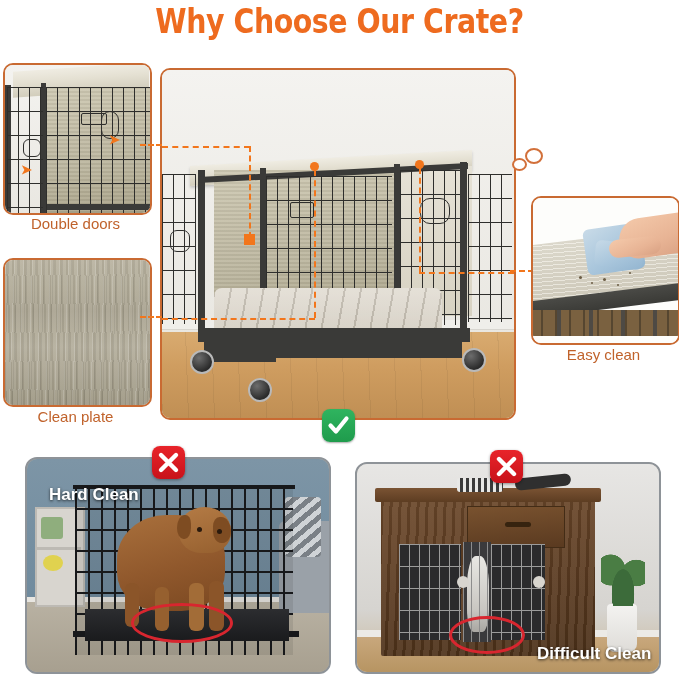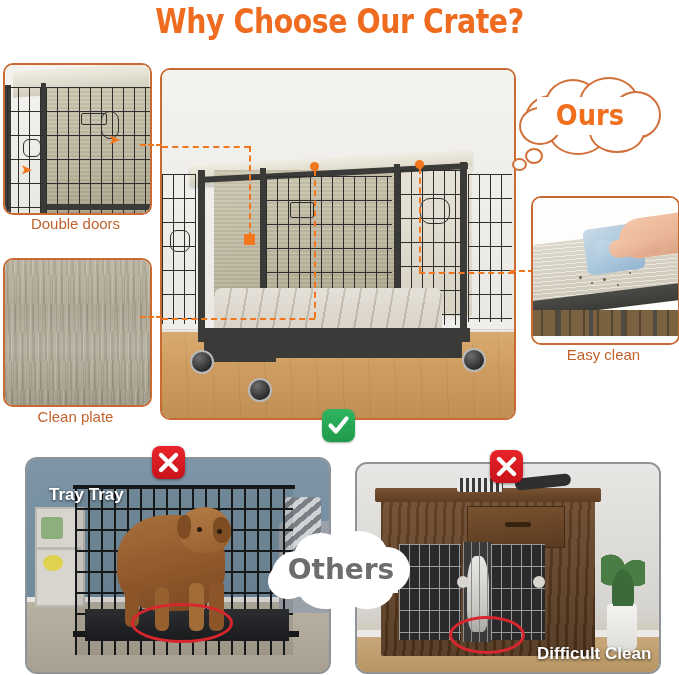--- a/index.html
+++ b/index.html
@@ -265,31 +265,20 @@
 
       <div class="cloth" style="left:52px;top:28px;width:58px;height:46px;transform:rotate(-8deg);"></div>
       <div class="cloth" style="left:62px;top:44px;width:48px;height:26px;transform:rotate(6deg);opacity:.85;"></div>
 
       <div class="hand" style="left:86px;top:18px;width:72px;height:40px;transform:rotate(-8deg);"></div>
       <div class="hand" style="left:76px;top:40px;width:52px;height:18px;border-radius:12px;transform:rotate(-6deg);"></div>
     </div>
   </div>
   <div class="cap" style="left:531px;top:346px;width:145px;">Easy clean</div>
 
-  <div id="ours-cloud">
-    <div class="cloudshape" style="left:6px;top:18px;width:48px;height:42px;"></div>
-    <div class="cloudshape" style="left:26px;top:2px;width:52px;height:46px;"></div>
-    <div class="cloudshape" style="left:60px;top:0px;width:56px;height:48px;"></div>
-    <div class="cloudshape" style="left:92px;top:14px;width:46px;height:44px;"></div>
-    <div class="cloudshape" style="left:30px;top:34px;width:54px;height:40px;"></div>
-    <div class="cloudshape" style="left:70px;top:34px;width:52px;height:38px;"></div>
-    <div class="cloudshape" style="left:0px;top:30px;width:38px;height:34px;"></div>
-    <div style="position:absolute;left:18px;top:20px;width:108px;height:38px;background:#fff;"></div>
-    <div id="ours-text">Ours</div>
-  </div>
   <div class="minibub" style="left:525px;top:148px;width:14px;height:12px;"></div>
   <div class="minibub" style="left:512px;top:158px;width:11px;height:9px;"></div>
 
   <div id="check-badge">
     <svg width="23" height="23" viewBox="0 0 23 23">
       <path d="M3.5 11.5 L9 17.5 L19.5 4.5" stroke="#ffffff" stroke-width="4.2" fill="none" stroke-linecap="round" stroke-linejoin="round"></path>
     </svg>
   </div>
 
   <div class="panel grey" id="panel-hardtray">
@@ -324,21 +313,21 @@
       <div class="dogbody" style="left:150px;top:56px;width:14px;height:24px;border-radius:60% 40% 50% 50%;background:#7e4c22;"></div>
       <div style="position:absolute;left:170px;top:68px;width:5px;height:5px;border-radius:50%;background:#2a1a0d;"></div>
       <div style="position:absolute;left:190px;top:70px;width:5px;height:5px;border-radius:50%;background:#2a1a0d;"></div>
       <div class="dogbody" style="left:98px;top:124px;width:14px;height:44px;border-radius:6px;background:#8b5529;"></div>
       <div class="dogbody" style="left:128px;top:128px;width:14px;height:44px;border-radius:6px;background:#96602f;"></div>
       <div class="dogbody" style="left:162px;top:124px;width:15px;height:48px;border-radius:6px;background:#a26c37;"></div>
       <div class="dogbody" style="left:182px;top:122px;width:15px;height:50px;border-radius:6px;background:#8b5529;"></div>
 
       <div class="redellipse" style="left:104px;top:144px;width:96px;height:34px;"></div>
 
-      <div class="ovl-label" style="left:22px;top:26px;">Tray Tray</div>
+      <div class="ovl-label" style="left:22px;top:26px;">Hard Clean</div>
     </div>
   </div>
   <div class="badge-x" style="left:152px;top:446px;">
     <svg width="23" height="23" viewBox="0 0 23 23">
       <path d="M4 4 L19 19 M19 4 L4 19" stroke="#ffffff" stroke-width="4.4" stroke-linecap="round"></path>
     </svg>
   </div>
 
   <div class="panel grey" id="panel-difficult">
     <div class="scene">
@@ -385,25 +374,14 @@
 
       <div class="ovl-label" style="left:180px;top:180px;">Difficult Clean</div>
     </div>
   </div>
   <div class="badge-x" style="left:490px;top:450px;">
     <svg width="23" height="23" viewBox="0 0 23 23">
       <path d="M4 4 L19 19 M19 4 L4 19" stroke="#ffffff" stroke-width="4.4" stroke-linecap="round"></path>
     </svg>
   </div>
 
-  <div id="others-cloud">
-    <div class="cloudshape w" style="left:4px;top:20px;width:50px;height:46px;"></div>
-    <div class="cloudshape w" style="left:26px;top:2px;width:54px;height:48px;"></div>
-    <div class="cloudshape w" style="left:62px;top:0px;width:58px;height:50px;"></div>
-    <div class="cloudshape w" style="left:96px;top:16px;width:46px;height:46px;"></div>
-    <div class="cloudshape w" style="left:30px;top:36px;width:56px;height:42px;"></div>
-    <div class="cloudshape w" style="left:72px;top:36px;width:54px;height:42px;"></div>
-    <div class="cloudshape w" style="left:0px;top:32px;width:40px;height:36px;"></div>
-    <div style="position:absolute;left:18px;top:22px;width:112px;height:40px;background:#fff;"></div>
-    <div id="others-text">Others</div>
-  </div>
 
 </div>
 
 </body></html>

